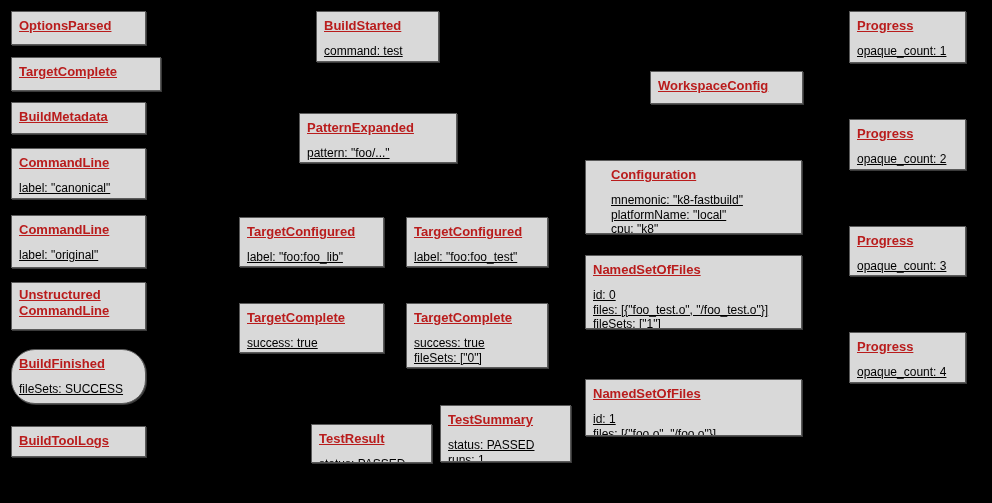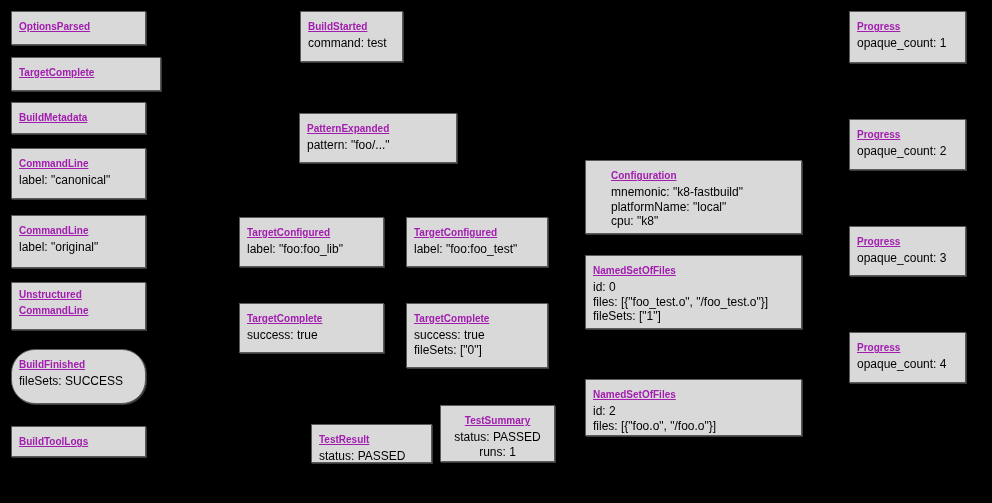--- a/index.html
+++ b/index.html
@@ -21,33 +21,34 @@
     box-sizing: border-box;
     background: #d9d9d9;
     border: 1px solid #5a5a5a;
     box-shadow: 1px 1px 0 0 #3a3a3a;
     padding: 4px 7px 5px 7px;
     color: #000000;
     overflow: hidden;
   }
   .node-title {
     display: inline-block;
-    font-size: 10px;
+    font-size: 13px;
     font-weight: bold;
     line-height: 16px;
     text-decoration: underline;
     text-underline-offset: 1px;
     white-space: nowrap;
-    color: #a21caf;
+    color: #b91c1c;
   }
   .node-title.wrap {
     white-space: normal;
   }
   .node-fields {
-    margin-top: 1px;
+    margin-top: 10px;
+    text-decoration: underline;
   }
   .node-field {
     font-size: 12px;
     line-height: 14.5px;
     white-space: nowrap;
     color: #000000;
   }
 </style>
 </head>
 <body>
@@ -60,21 +61,21 @@
         <div class="node-field">label: "canonical"</div>
       </div></div>
     <div class="node" style="left: 11px; top: 215px; width: 135px; height: 53px; background: rgb(217, 217, 217); border-color: rgb(90, 90, 90);"><span class="node-title">CommandLine</span><div class="node-fields">
         <div class="node-field">label: "original"</div>
       </div></div>
     <div class="node" style="left: 11px; top: 282px; width: 135px; height: 48px; background: rgb(217, 217, 217); border-color: rgb(90, 90, 90);"><span class="node-title wrap">Unstructured CommandLine</span></div>
     <div class="node" style="left: 11px; top: 349px; width: 135px; height: 55px; background: rgb(217, 217, 217); border-color: rgb(90, 90, 90); border-radius: 24px;"><span class="node-title">BuildFinished</span><div class="node-fields">
         <div class="node-field">fileSets: SUCCESS</div>
       </div></div>
     <div class="node" style="left: 11px; top: 426px; width: 135px; height: 31px; background: rgb(217, 217, 217); border-color: rgb(90, 90, 90);"><span class="node-title">BuildToolLogs</span></div>
-    <div class="node" style="left: 300px; top: 11px; width: 103px; height: 51px; background: rgb(217, 217, 217); border-color: rgb(90, 90, 90);"><span class="node-title">BuildStarted</span><div class="node-fields">
+    <div class="node" style="left: 316px; top: 11px; width: 123px; height: 51px; background: rgb(217, 217, 217); border-color: rgb(90, 90, 90);"><span class="node-title">BuildStarted</span><div class="node-fields">
         <div class="node-field">command: test</div>
       </div></div>
     <div class="node" style="left: 299px; top: 113px; width: 158px; height: 50px; background: rgb(217, 217, 217); border-color: rgb(90, 90, 90);"><span class="node-title">PatternExpanded</span><div class="node-fields">
         <div class="node-field">pattern: "foo/..."</div>
       </div></div>
     <div class="node" style="left: 239px; top: 217px; width: 145px; height: 50px; background: rgb(217, 217, 217); border-color: rgb(90, 90, 90);"><span class="node-title">TargetConfigured</span><div class="node-fields">
         <div class="node-field">label: "foo:foo_lib"</div>
       </div></div>
     <div class="node" style="left: 406px; top: 217px; width: 142px; height: 50px; background: rgb(217, 217, 217); border-color: rgb(90, 90, 90);"><span class="node-title">TargetConfigured</span><div class="node-fields">
         <div class="node-field">label: "foo:foo_test"</div>
@@ -82,36 +83,37 @@
     <div class="node" style="left: 239px; top: 303px; width: 145px; height: 50px; background: rgb(217, 217, 217); border-color: rgb(90, 90, 90);"><span class="node-title">TargetComplete</span><div class="node-fields">
         <div class="node-field">success: true</div>
       </div></div>
     <div class="node" style="left: 406px; top: 303px; width: 142px; height: 65px; background: rgb(217, 217, 217); border-color: rgb(90, 90, 90);"><span class="node-title">TargetComplete</span><div class="node-fields">
         <div class="node-field">success: true</div>
         <div class="node-field">fileSets: ["0"]</div>
       </div></div>
     <div class="node" style="left: 311px; top: 424px; width: 121px; height: 39px; background: rgb(217, 217, 217); border-color: rgb(90, 90, 90);"><span class="node-title">TestResult</span><div class="node-fields">
         <div class="node-field">status: PASSED</div>
       </div></div>
-    <div class="node" style="left: 440px; top: 405px; width: 115px; height: 57px; background: rgb(217, 217, 217); border-color: rgb(90, 90, 90); text-align: center;"><span class="node-title">TestSummary</span><div class="node-fields">
+    <div class="node" style="left: 440px; top: 405px; width: 131px; height: 57px; background: rgb(217, 217, 217); border-color: rgb(90, 90, 90);"><span class="node-title">TestSummary</span><div class="node-fields">
         <div class="node-field">status: PASSED</div>
         <div class="node-field">runs: 1</div>
       </div></div>
+    <div class="node" style="left: 650px; top: 71px; width: 153px; height: 33px; background: rgb(217, 217, 217); border-color: rgb(90, 90, 90);"><span class="node-title">WorkspaceConfig</span></div>
     <div class="node" style="left: 585px; top: 160px; width: 217px; height: 74px; background: rgb(217, 217, 217); border-color: rgb(90, 90, 90); padding-left: 25px;"><span class="node-title">Configuration</span><div class="node-fields">
         <div class="node-field">mnemonic: "k8-fastbuild"</div>
         <div class="node-field">platformName: "local"</div>
         <div class="node-field">cpu: "k8"</div>
       </div></div>
     <div class="node" style="left: 585px; top: 255px; width: 217px; height: 74px; background: rgb(217, 217, 217); border-color: rgb(90, 90, 90);"><span class="node-title">NamedSetOfFiles</span><div class="node-fields">
         <div class="node-field">id: 0</div>
         <div class="node-field">files: [{"foo_test.o", "/foo_test.o"}]</div>
         <div class="node-field">fileSets: ["1"]</div>
       </div></div>
     <div class="node" style="left: 585px; top: 379px; width: 217px; height: 57px; background: rgb(217, 217, 217); border-color: rgb(90, 90, 90);"><span class="node-title">NamedSetOfFiles</span><div class="node-fields">
-        <div class="node-field">id: 2</div>
+        <div class="node-field">id: 1</div>
         <div class="node-field">files: [{"foo.o", "/foo.o"}]</div>
       </div></div>
     <div class="node" style="left: 849px; top: 11px; width: 117px; height: 52px; background: rgb(217, 217, 217); border-color: rgb(90, 90, 90);"><span class="node-title">Progress</span><div class="node-fields">
         <div class="node-field">opaque_count: 1</div>
       </div></div>
     <div class="node" style="left: 849px; top: 119px; width: 117px; height: 51px; background: rgb(217, 217, 217); border-color: rgb(90, 90, 90);"><span class="node-title">Progress</span><div class="node-fields">
         <div class="node-field">opaque_count: 2</div>
       </div></div>
     <div class="node" style="left: 849px; top: 226px; width: 117px; height: 50px; background: rgb(217, 217, 217); border-color: rgb(90, 90, 90);"><span class="node-title">Progress</span><div class="node-fields">
         <div class="node-field">opaque_count: 3</div>

